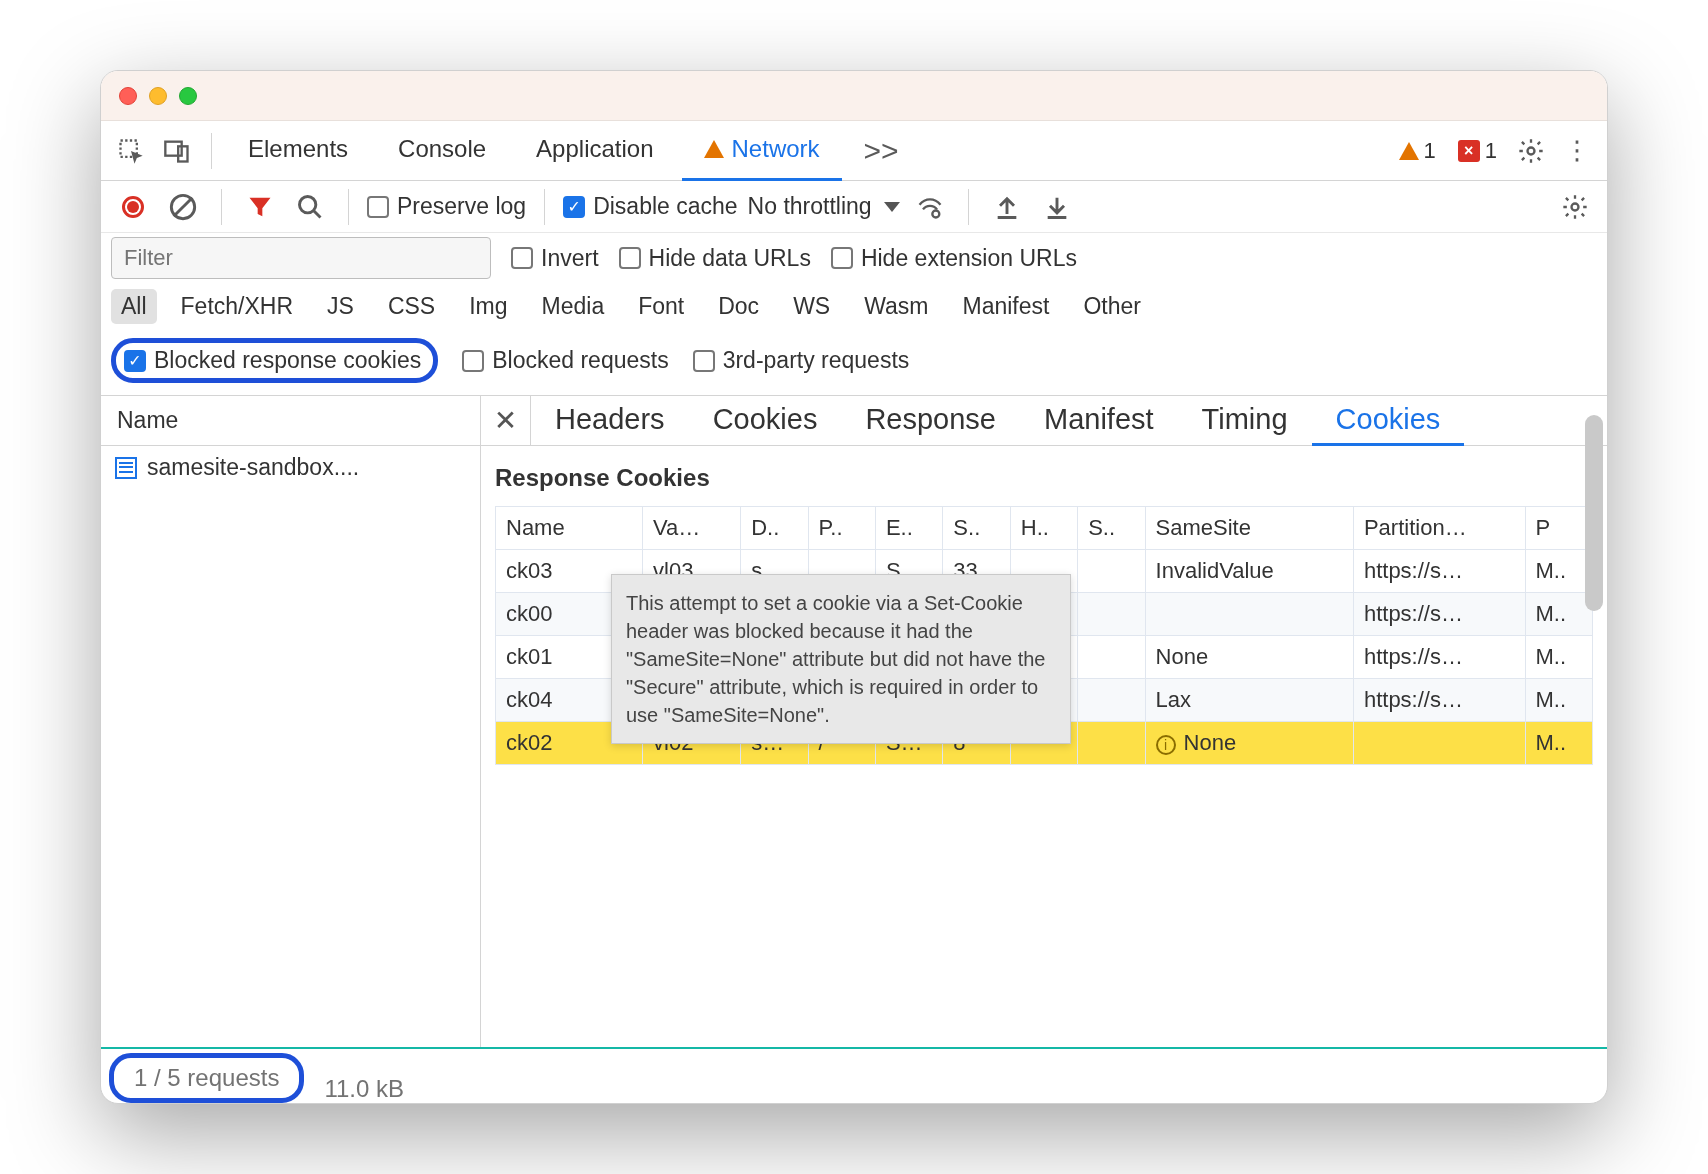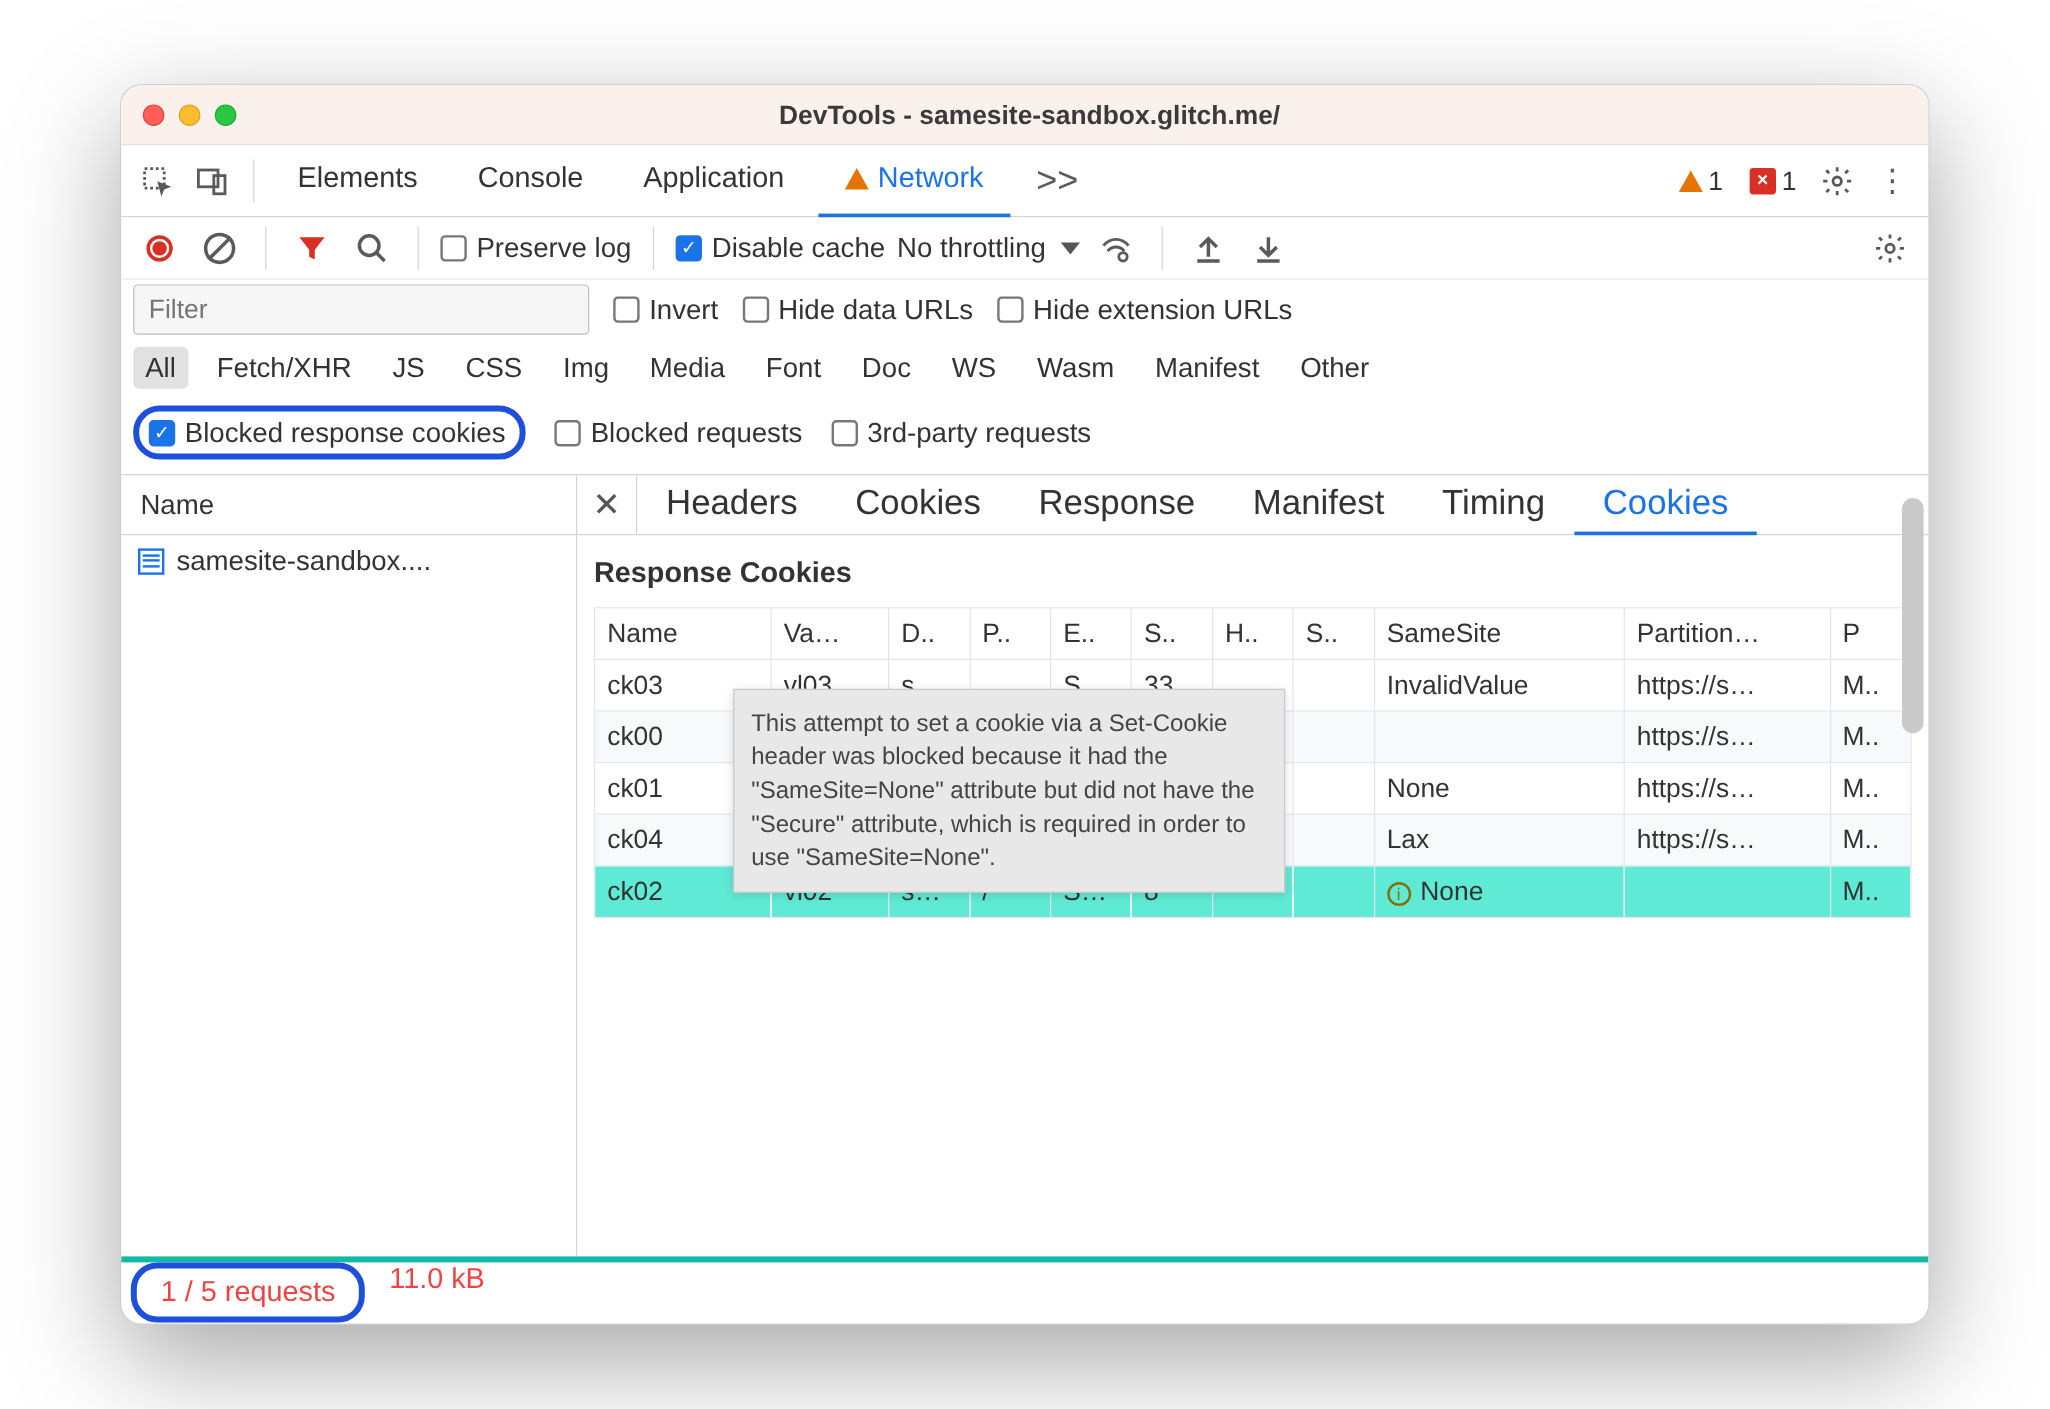--- a/index.html
+++ b/index.html
@@ -57,45 +57,44 @@
 .detail-tabs { height: 50px; display: flex; align-items: center; border-bottom: 1px solid #d4d4d4; }
 .close-x { width: 50px; height: 50px; display: flex; align-items: center; justify-content: center; font-size: 28px; color: #555; cursor: pointer; border-right: 1px solid #d4d4d4; }
 .dtab { padding: 0 24px; height: 50px; display: flex; align-items: center; font-size: 29px; color: #333; cursor: pointer; border-bottom: 3px solid transparent; }
 .dtab.active { color: #1a73e8; border-bottom-color: #1a73e8; }
 
 .cookies-area { flex: 1; padding: 18px 14px; overflow: auto; position: relative; }
 .cookies-title { font-size: 24px; font-weight: 700; color: #333; margin-bottom: 14px; }
 .ck-table { border-collapse: collapse; width: 100%; font-size: 22px; table-layout: fixed; }
 .ck-table th, .ck-table td { border: 1px solid #e0e6ef; padding: 8px 10px; text-align: left; overflow: hidden; white-space: nowrap; text-overflow: ellipsis; color: #333; }
 .ck-table th { font-weight: 400; background: #fff; color: #333; }
-.ck-table tr.hl td { background: #5eead4; }
+.ck-table tr.hl td { background: #fde047; }
 .ck-table tr.alt td { background: #f7f9fb; }
 .info-ic { display: inline-flex; width: 20px; height: 20px; border: 2px solid #8a6d00; border-radius: 50%; align-items: center; justify-content: center; font-size: 14px; color: #8a6d00; margin-right: 8px; }
 
 .tooltip { position: absolute; top: 128px; left: 130px; width: 460px; background: #e8e8e8; border: 1px solid #c9c9c9; padding: 14px; font-size: 20px; color: #444; line-height: 1.4; box-shadow: 0 2px 8px rgba(0,0,0,.15); }
 
-.status-bar { height: 56px; border-top: 5px solid #14b8a6; display: flex; align-items: flex-start; padding: 0 8px; font-size: 24px; color: #ef4444; }
+.status-bar { height: 56px; border-top: 2px solid #14b8a6; display: flex; align-items: flex-end; padding: 0 8px; font-size: 24px; color: #737373; }
 .hl-status { border: 5px solid #1e4fd8; border-radius: 22px; padding: 6px 20px; margin-right: 20px; }
 
 .scrollbar-track { position: absolute; right: 4px; top: 344px; width: 18px; height: 196px; background: #c9c9c9; border-radius: 10px; }
 
 svg.ic { width: 28px; height: 28px; }
 </style>
 </head>
 <body>
 
 <div class="window">
 
   <div class="titlebar">
     <div class="traffic">
       <div class="dot red"></div>
       <div class="dot yellow"></div>
       <div class="dot green"></div>
     </div>
-    <div class="title">DevTools - samesite-sandbox.glitch.me/</div>
     <div style="width:70px"></div>
   </div>
 
   <div class="tabs-row">
     <div class="icon-btn">
       <svg class="ic" viewBox="0 0 24 24" fill="none" stroke="#5a5a5a" stroke-width="2">
           <rect x="3" y="3" width="14" height="14" stroke-dasharray="2 2"></rect>
           <path d="M12 12 L22 16 L17 18 L15 23 Z" fill="#5a5a5a" stroke="none"></path>
         </svg>
     </div>

